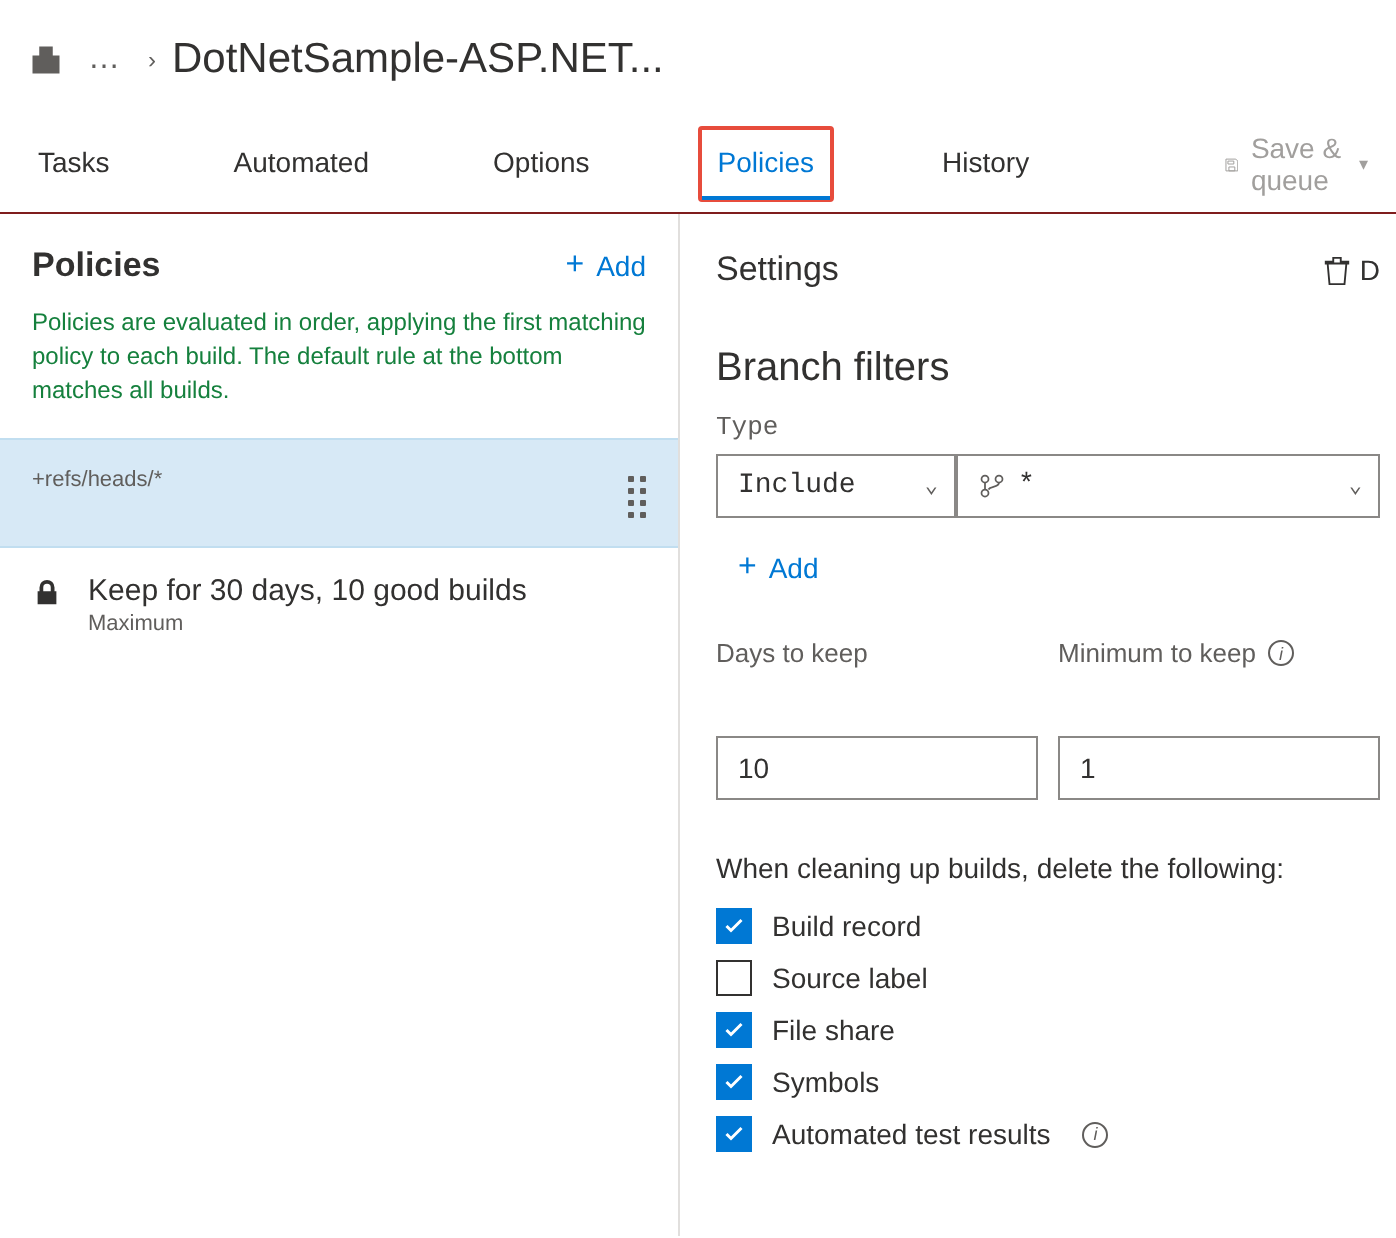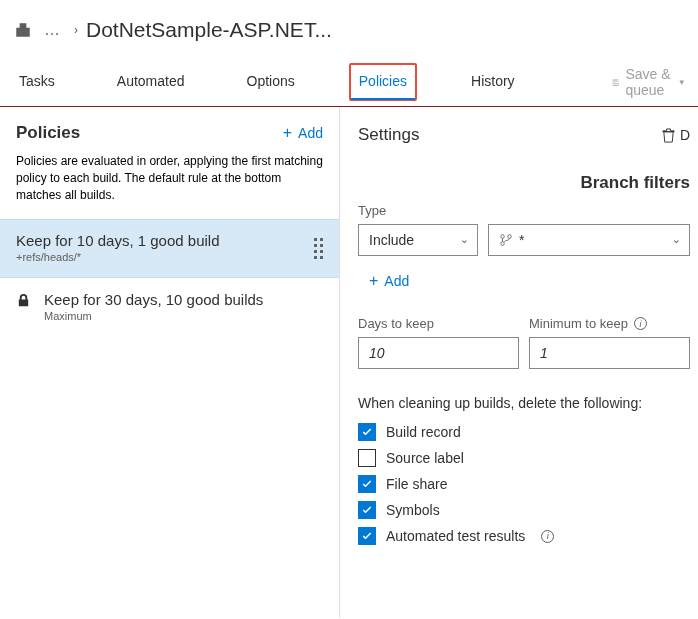--- a/index.html
+++ b/index.html
@@ -23,49 +23,49 @@
 .more-btn { font-size: 16px; color: #605e5c; padding: 8px; }
 
 .cols { display: flex; height: calc(619px - 108px); }
 .col-left { width: 340px; border-right: 1px solid #e1dfdd; padding: 0; }
 .col-right { flex: 1; padding: 18px 8px 8px 18px; overflow: hidden; }
 
 .left-head { display: flex; align-items: center; padding: 16px 16px 4px 16px; }
 .left-head h2 { font-size: 17px; font-weight: 700; flex: 1; }
 .add-link { color: #0078d4; font-size: 14px; display: inline-flex; align-items: center; gap: 6px; cursor: pointer; }
 .add-plus { font-size: 16px; line-height: 1; }
-.left-desc { padding: 6px 16px 16px 16px; color: #000000; font-size: 12px; line-height: 1.4; }
+.left-desc { padding: 6px 16px 16px 16px; color: #15803d; font-size: 12px; line-height: 1.4; }
 
 .policy { padding: 12px 16px 14px 16px; display: flex; align-items: flex-start; gap: 12px; border-top: 1px solid transparent; border-bottom: 1px solid transparent; }
 .policy.selected { background: #d7e9f6; border-top: 1px solid #c1def0; border-bottom: 1px solid #c1def0; }
 .policy .p-ico { width: 16px; margin-top: 2px; }
 .policy .p-body { flex: 1; }
 .policy .p-title { font-size: 15px; color: #323130; }
 .policy .p-sub { font-size: 11px; color: #605e5c; margin-top: 2px; }
 .drag-handle { display: grid; grid-template-columns: repeat(2, 3px); grid-auto-rows: 3px; gap: 3px; padding-top: 6px; }
 .drag-handle span { width: 3px; height: 3px; background: #605e5c; border-radius: 0.5px; }
 
 .col-right h2 { font-size: 17px; font-weight: 400; margin-bottom: 28px; display: flex; align-items: center; gap: 48px; }
 .col-right h2 .sp { flex: 1; }
 .del-btn { color: #323130; display: inline-flex; align-items: center; gap: 4px; font-size: 14px; }
 .del-btn svg { width: 15px; height: 15px; }
 
-.section-h { font-size: 17px; font-weight: 700; margin: 4px 0 10px; text-align: right; }
+.section-h { font-size: 20px; font-weight: 400; margin: 4px 0 10px; }
 .label { font-size: 13px; color: #605e5c; margin-bottom: 6px; display: block; }
-.row { display: flex; gap: 10px; align-items: flex-end; }
+.row { display: flex; align-items: flex-end; font-family: Liberation Mono, monospace; }
 .fld { display: flex; flex-direction: column; }
 .select, .input { height: 32px; border: 1px solid #8a8886; background: #fff; padding: 0 28px 0 10px; font-size: 14px; position: relative; display: flex; align-items: center; }
 .select { cursor: pointer; }
 .select .chev { position: absolute; right: 8px; top: 8px; font-size: 11px; color: #605e5c; }
 .branch-select { display: flex; align-items: center; gap: 6px; }
-.input { padding: 0 10px; font-style: italic; }
+.input { padding: 0 10px; }
 .add-btn2 { display: inline-flex; align-items: center; gap: 6px; color: #0078d4; border: 1px solid #fff; padding: 6px 10px; margin-top: 10px; font-size: 14px; cursor: pointer; }
 
 .row2 { margin-top: 20px; display: flex; gap: 10px; }
-.row2 .fld { flex: 1; }
+.row2 .fld { flex: 1; gap: 28px; }
 .lbl-with-info { display: flex; align-items: center; gap: 6px; }
 .info-icon { width: 13px; height: 13px; border: 1px solid #605e5c; border-radius: 50%; display: inline-flex; align-items: center; justify-content: center; font-size: 9px; color: #605e5c; font-style: italic; }
 
 .clean-h { margin: 26px 0 12px; font-size: 14px; }
 .chk-row { display: flex; align-items: center; gap: 10px; margin: 8px 0; font-size: 14px; }
 .chk { width: 18px; height: 18px; border: 1px solid #323130; display: inline-flex; align-items: center; justify-content: center; cursor: pointer; }
 .chk.checked { background: #0078d4; border-color: #0078d4; color: #fff; }
 .chk.checked svg { width: 12px; height: 12px; }
 
 svg { fill: currentColor; }
@@ -113,21 +113,20 @@
       <h2>Policies</h2>
       <span class="add-link">
         <span class="add-plus">+</span>
         <span>Add</span>
       </span>
     </div>
     <div class="left-desc">Policies are evaluated in order, applying the first matching policy to each build. The default rule at the bottom matches all builds.</div>
 
     <div class="policy selected">
       <div class="p-body">
-        <div class="p-title">Keep for 10 days, 1 good build</div>
         <div class="p-sub">+refs/heads/*</div>
       </div>
       <div class="drag-handle">
         <span></span>
           <span></span>
           <span></span>
           <span></span>
           <span></span>
           <span></span>
           <span></span>

